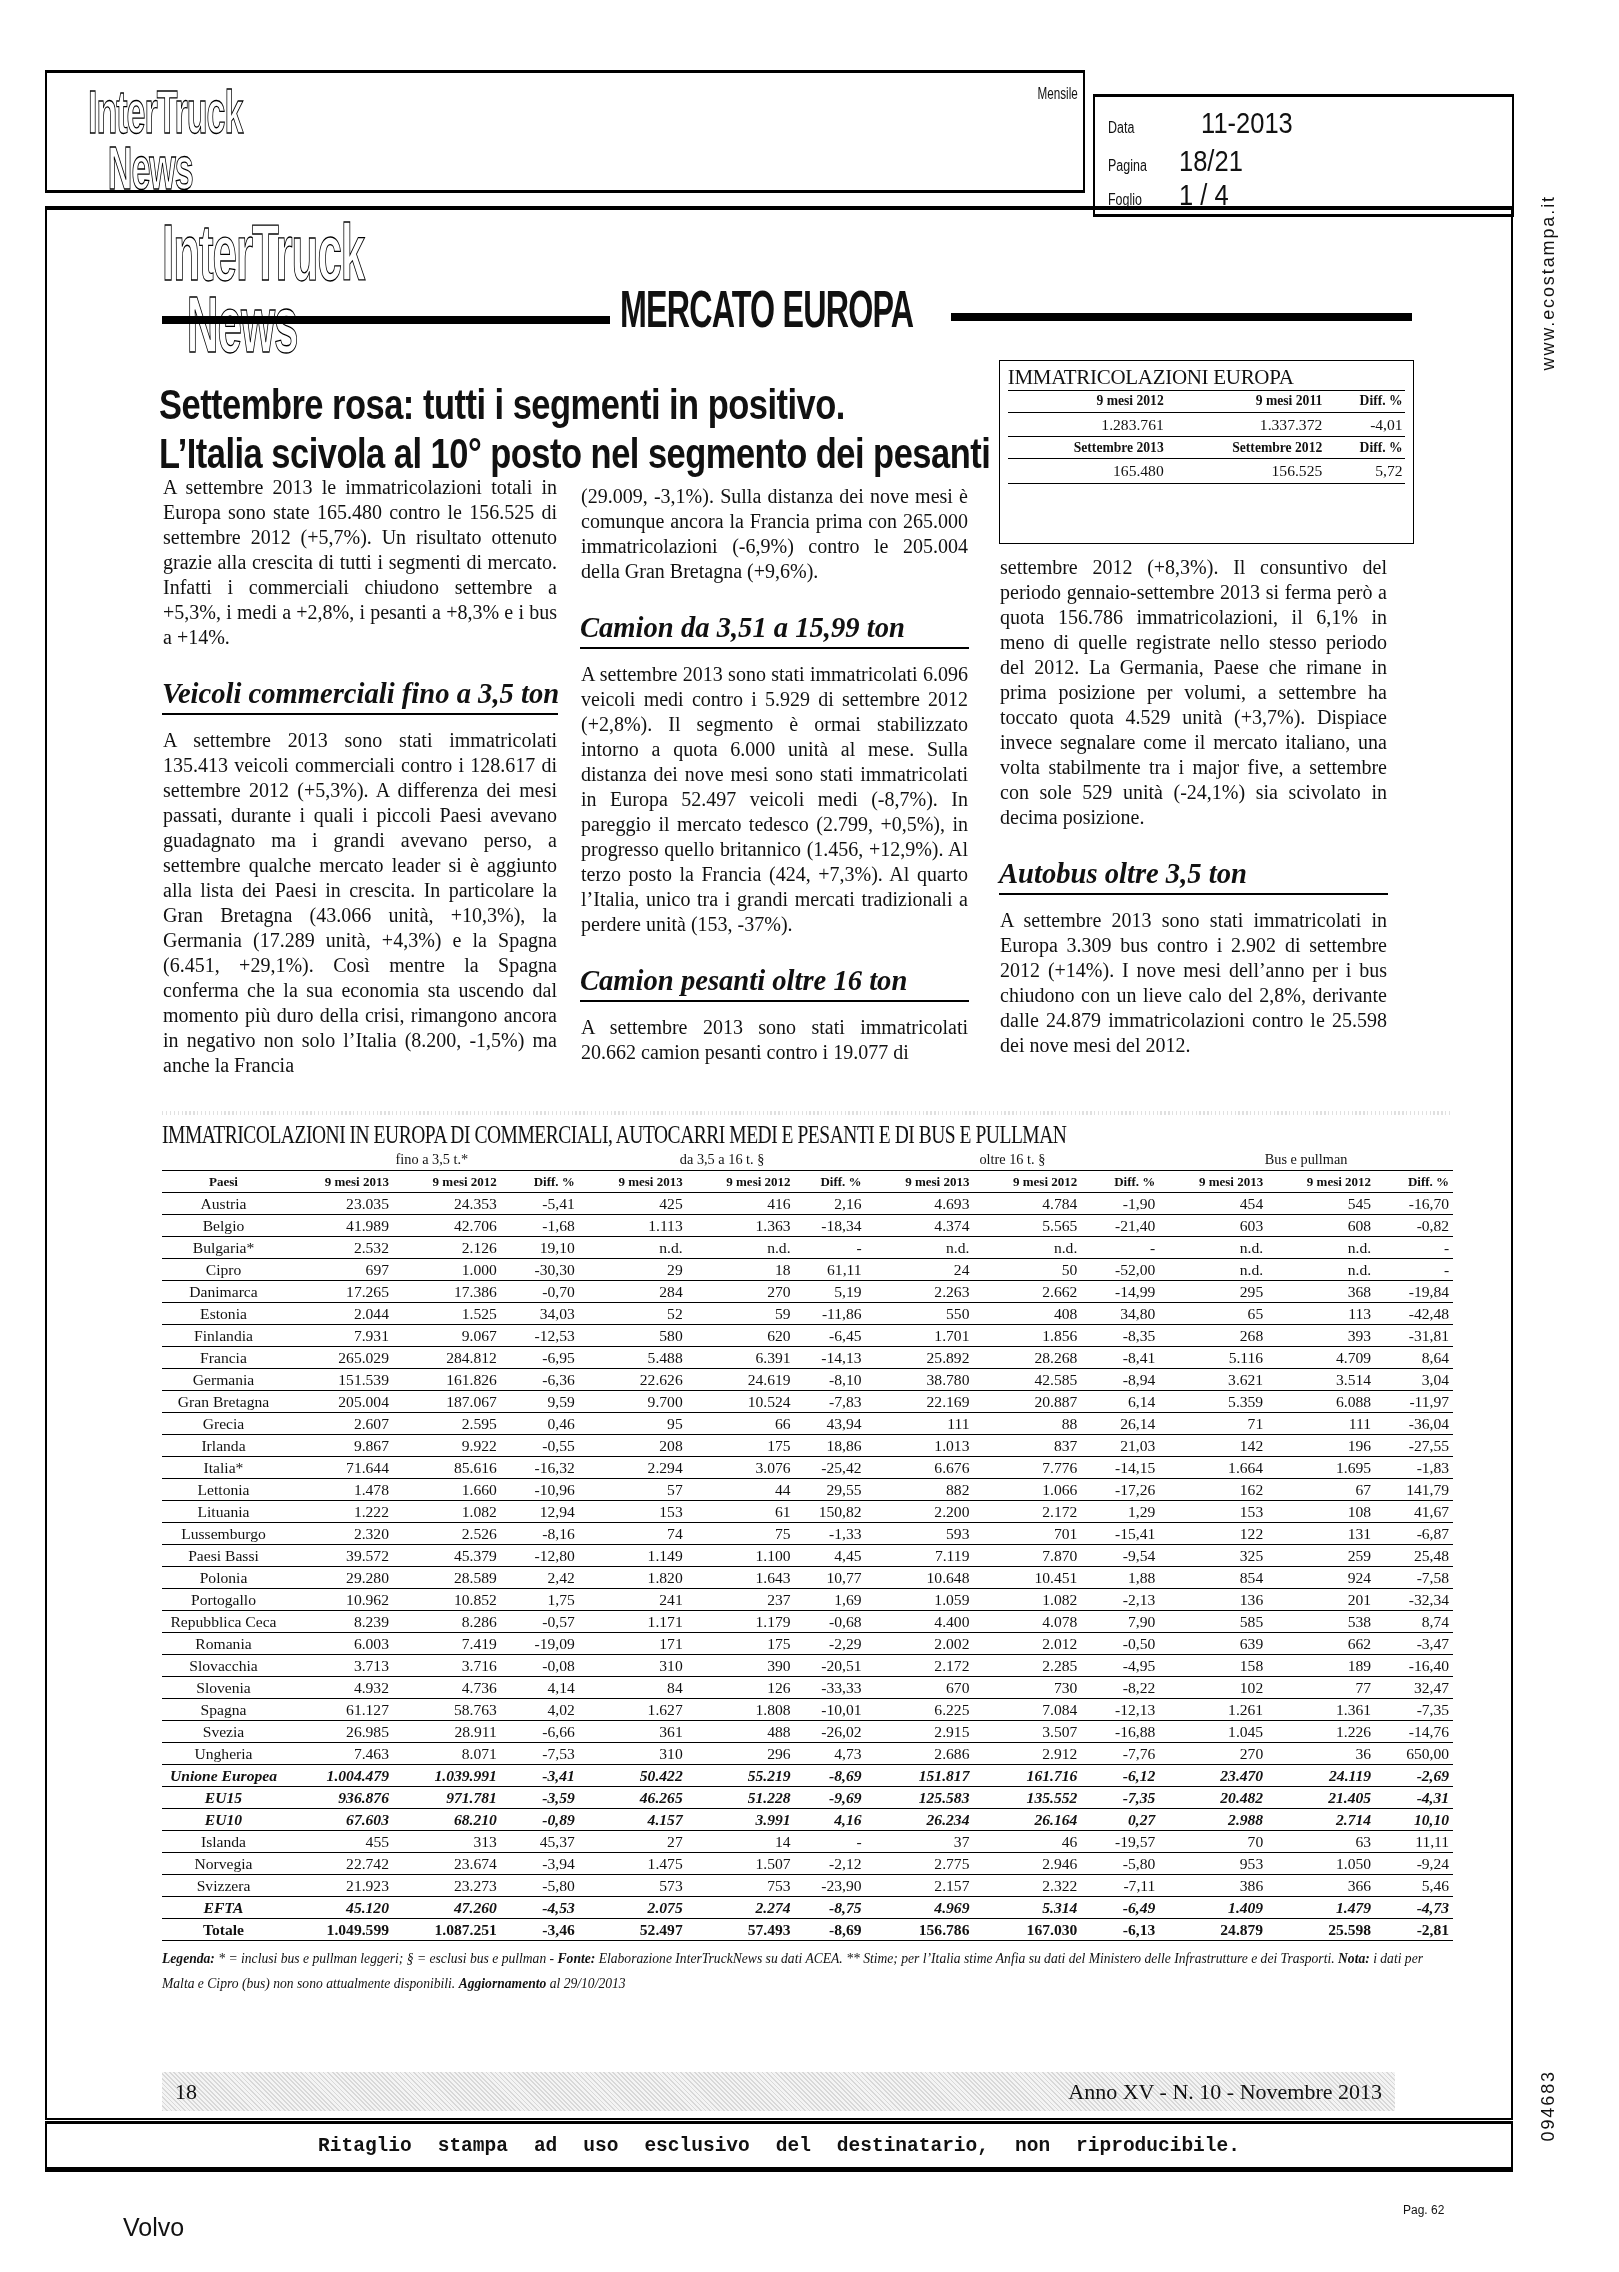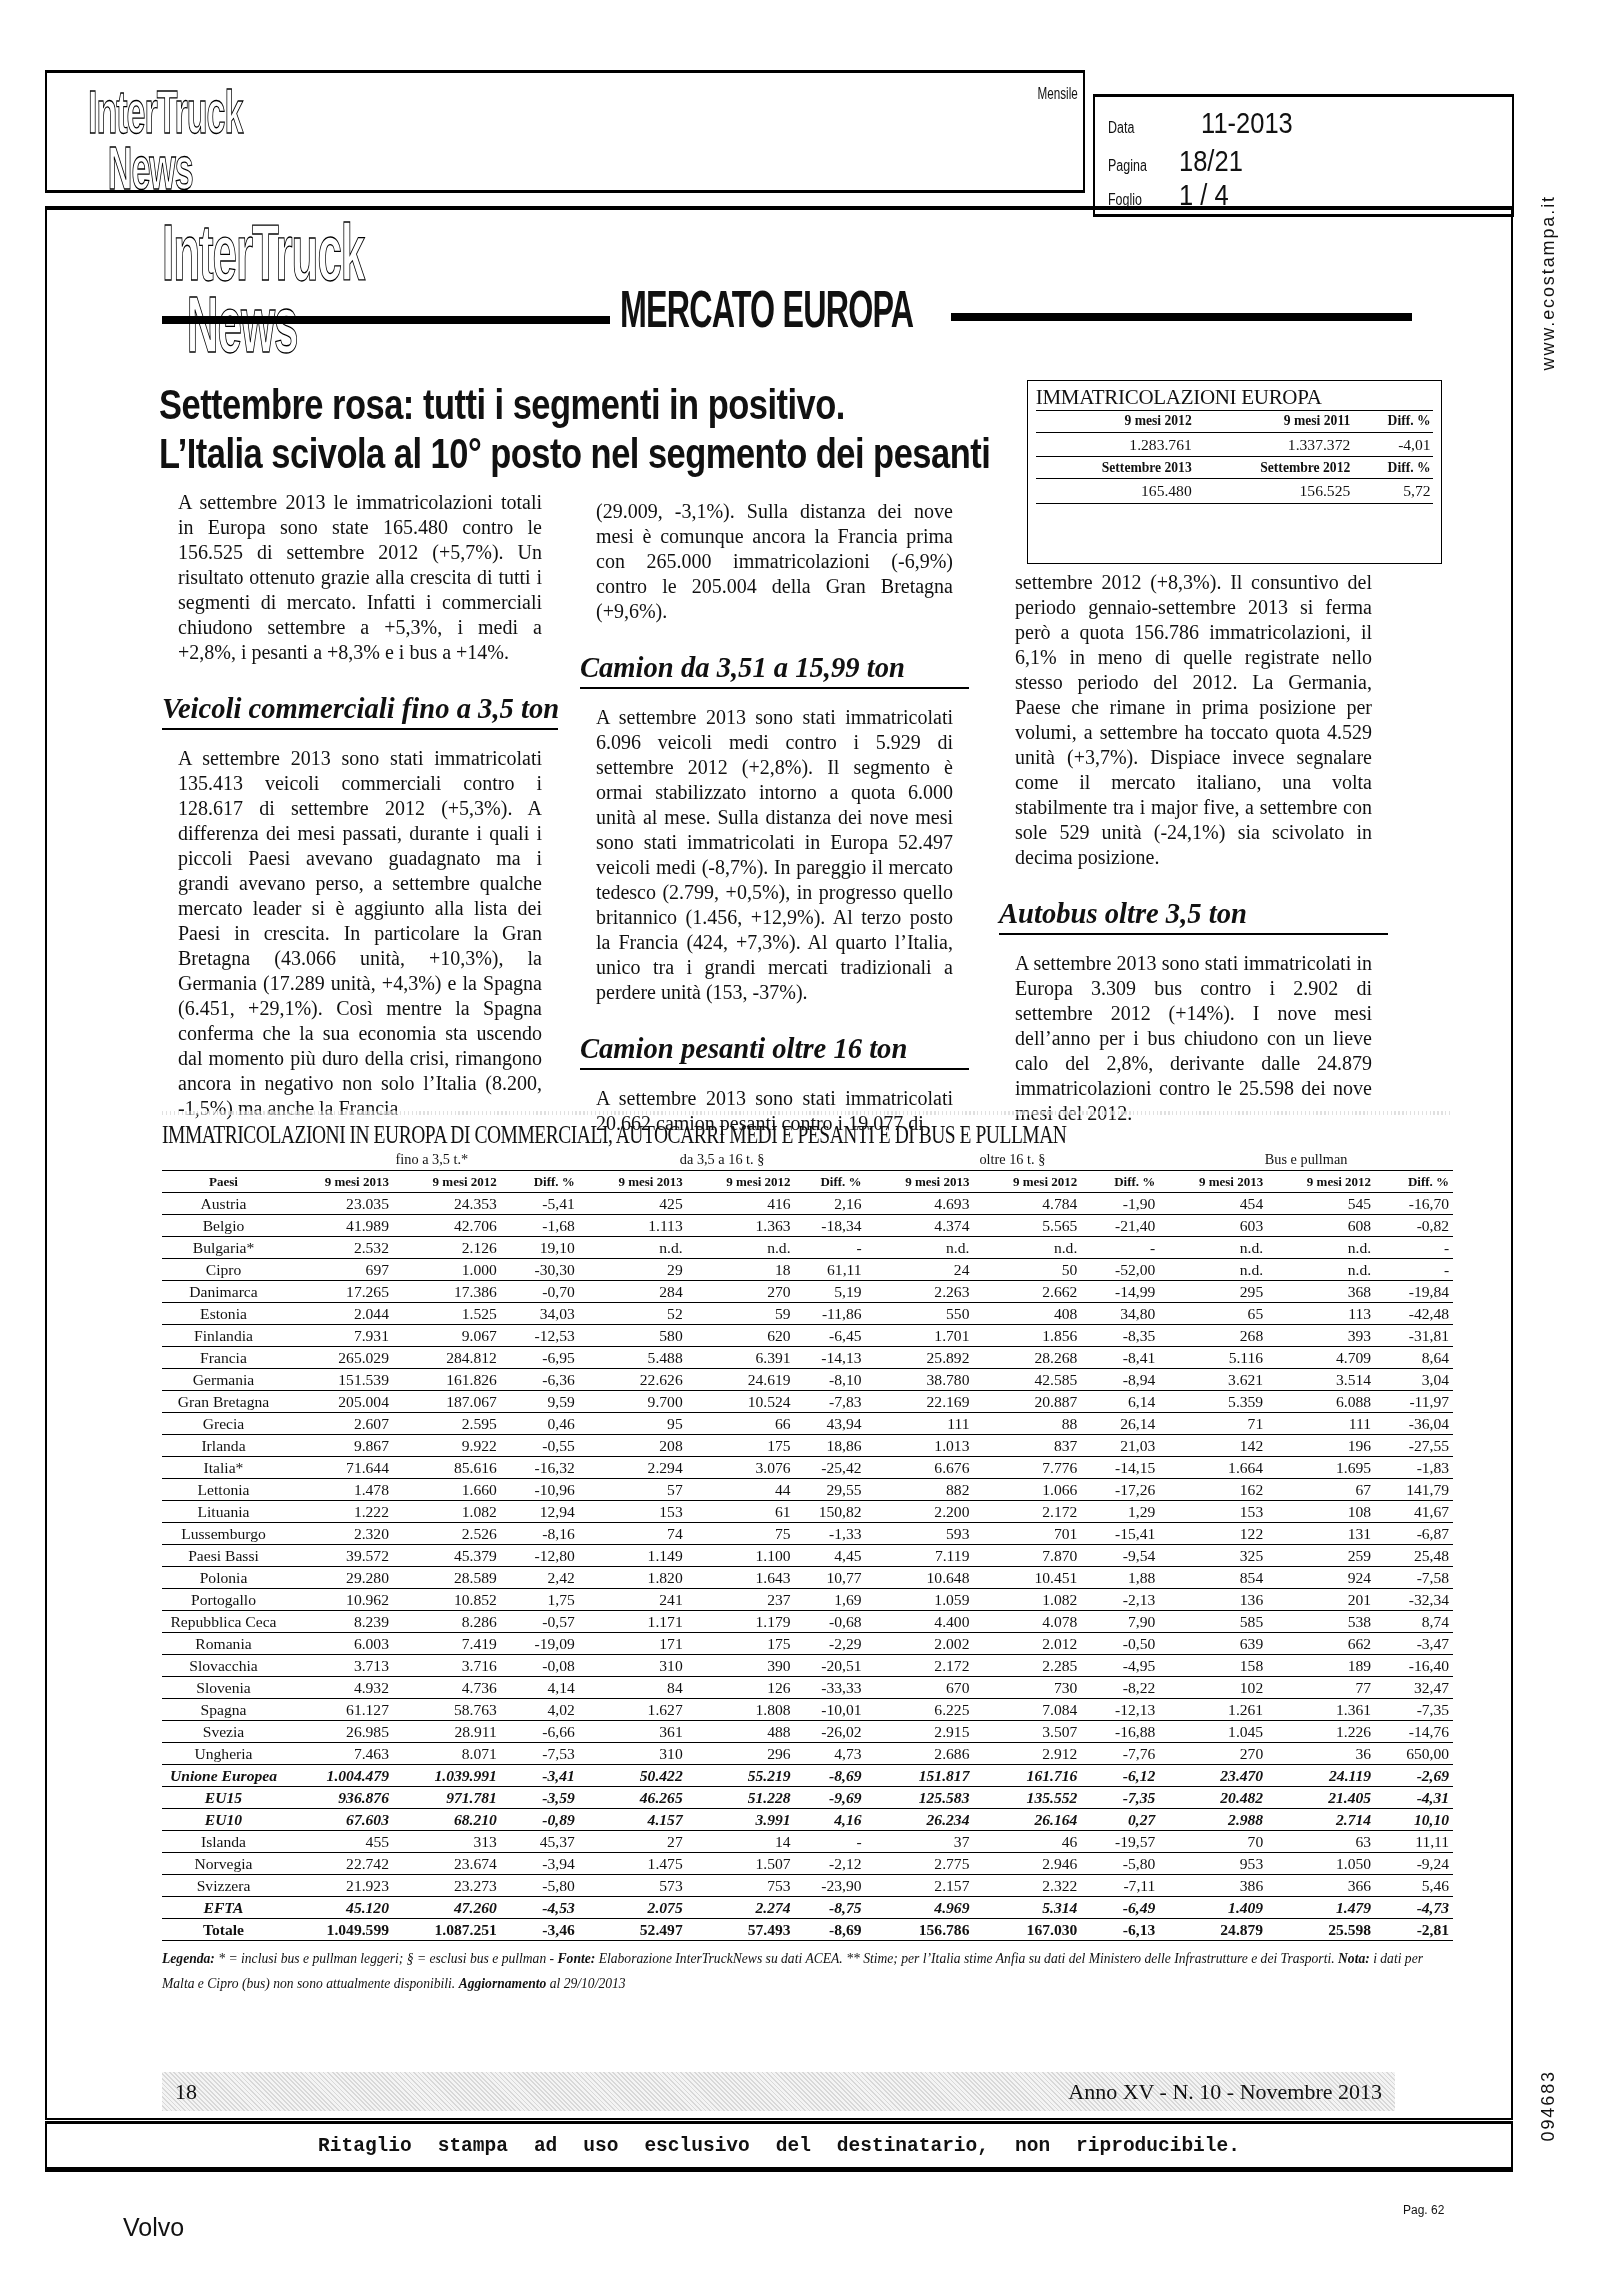--- a/index.html
+++ b/index.html
@@ -18,24 +18,24 @@
   
   .main-frame { left: 45px; top: 206px; width: 1468px; height: 1914px; border: 2.6px solid #000; border-top-width: 4.5px; box-sizing: border-box; }
   .footer-bar { left: 45px; top: 2121px; width: 1468px; height: 51px; border: 2.6px solid #000; border-top-width: 3.9px; border-bottom-width: 5.2px; box-sizing: border-box; display: flex; align-items: center; justify-content: center; }
   .ritaglio { font-family: "Liberation Mono", monospace; font-size: 19.5px; word-spacing: 14.3px; font-weight: bold; }
   .side-text { font-family: "Liberation Sans", sans-serif; font-size: 18px; writing-mode: vertical-rl; transform: rotate(180deg); letter-spacing: 1.9px; }
   
   .section-rule { height: 7.8px; background: #000; }
   .section-title { font-family: "Liberation Sans", sans-serif; font-weight: bold; font-size: 52px; letter-spacing: -1.3px; transform: scaleX(0.62); transform-origin: left top; white-space: nowrap; }
   .headline { font-family: "Liberation Sans", sans-serif; font-weight: bold; font-size: 42px; line-height: 49px; letter-spacing: -0.6px; transform: scaleX(0.82); transform-origin: left top; white-space: nowrap; }
   .col { font-size: 20px; line-height: 25px; text-align: justify; }
-  .col p { margin: 16px; font-family: Liberation Serif, serif; }
+  .col p { margin: 1px; font-family: Liberation Serif, serif; }
   .subhead { font-style: italic; font-weight: bold; font-size: 28.6px; line-height: 35px; border-bottom: 2.6px solid #000; padding-bottom: 2px; margin: 26px 0 13px 0; white-space: nowrap; }
   
-  .sumbox { left: 999px; top: 380px; width: 415px; height: 184px; border: 1.3px solid #000; box-sizing: border-box; padding: 3.9px 7.8px; margin-left: 28px; }
+  .sumbox { left: 999px; top: 360px; width: 415px; height: 184px; border: 1.3px solid #000; box-sizing: border-box; padding: 3.9px 7.8px; }
   .sumbox h3 { margin: 0; font-weight: normal; font-size: 21px; letter-spacing: -0.3px; }
   .sumbox table { width: 100%; border-collapse: collapse; font-size: 15.6px; }
   .sumbox td { text-align: right; padding: 2.6px 2.6px; border-top: 1.3px solid #000; }
   .sumbox tr.h td { font-weight: bold; font-size: 13.6px; }
   .sumbox tr.last td { border-bottom: 1.3px solid #000; }
   
   .grain { background: repeating-linear-gradient(90deg, #ccc 0 1.3px, #fff 1.3px 3.9px); opacity: 0.6; height: 3.9px; }
   .big-title { font-size: 25px; letter-spacing: -0.6px; transform: scaleX(0.78); transform-origin: left top; white-space: nowrap; }
   table.big { border-collapse: collapse; font-size: 15.6px; width: 1291px; table-layout: fixed; }
   table.big td, table.big th { padding: 0 3.9px; height: 21px; text-align: right; border-bottom: 1px solid #000; white-space: nowrap; }

